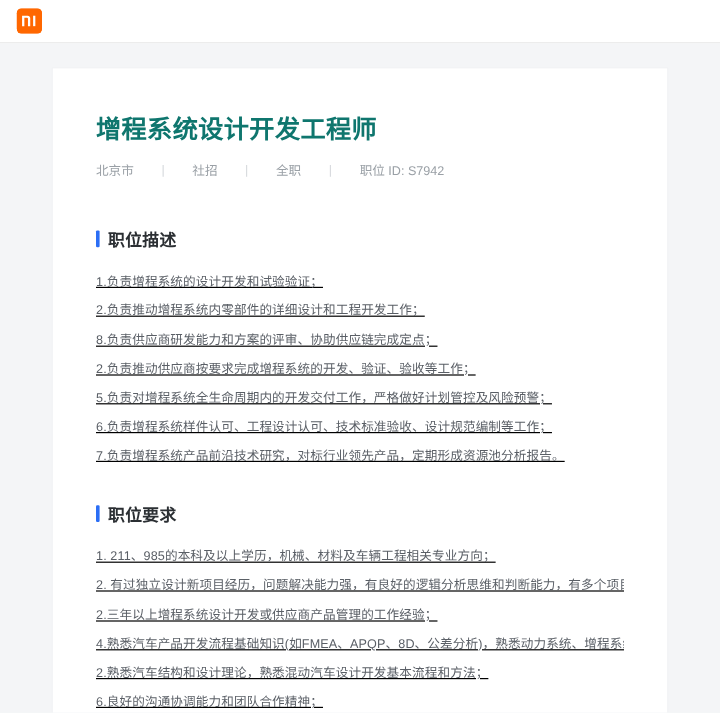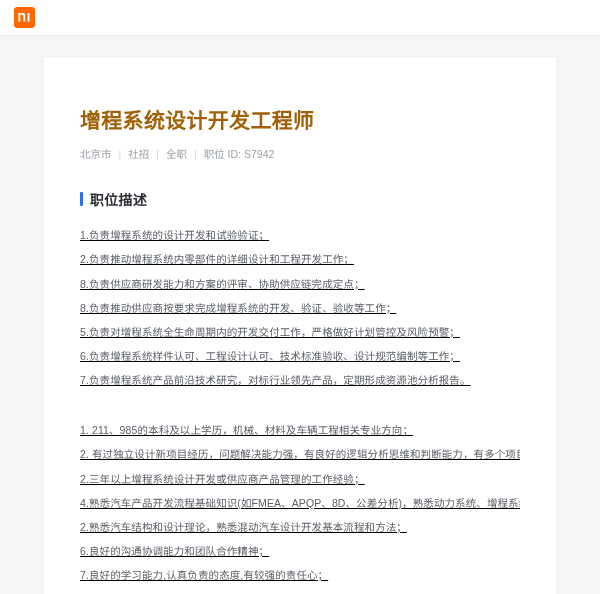--- a/index.html
+++ b/index.html
@@ -51,31 +51,32 @@
     background: #ffffff;
     margin: 21px 44px 0 44px;
     min-height: 540px;
     padding: 34px 36px 30px 36px;
     box-shadow: 0 0 0 1px rgba(0,0,0,0.01);
   }
   h1.job-title {
     font-size: 21px;
     line-height: 1.3;
     font-weight: bold;
-    color: #a16207;
-    margin: 16px 0 12px 0;
+    color: #0f766e;
+    margin: 4px 0 12px 0;
     letter-spacing: 0.3px;
   }
   .meta {
     font-size: 10.5px;
     color: #9aa0a6;
-    margin: 0 0 28px 0;
+    margin: 0 0 40px 0;
     display: flex;
     align-items: center;
     flex-wrap: wrap;
+    gap: 16px;
   }
   .meta .sep {
     display: inline-block;
     margin: 0 7px;
     color: #d5d8dc;
   }
   .section { margin-bottom: 26px; }
   .section-head {
     display: flex;
     align-items: center;
@@ -143,28 +144,32 @@
 
       <div class="section">
         <div class="section-head">
           <span class="section-bar"></span>
           <span class="section-title">职位描述</span>
         </div>
         <ul class="items">
           <li>1.负责增程系统的设计开发和试验验证；</li>
           <li>2.负责推动增程系统内零部件的详细设计和工程开发工作；</li>
           <li>8.负责供应商研发能力和方案的评审、协助供应链完成定点；</li>
-          <li>8.负责推动供应商按要求完成增程系统的开发、验证、验收等工作；</li>
+          <li>2.负责推动供应商按要求完成增程系统的开发、验证、验收等工作；</li>
           <li>5.负责对增程系统全生命周期内的开发交付工作，严格做好计划管控及风险预警；</li>
           <li>6.负责增程系统样件认可、工程设计认可、技术标准验收、设计规范编制等工作；</li>
           <li>7.负责增程系统产品前沿技术研究，对标行业领先产品，定期形成资源池分析报告。</li>
         </ul>
       </div>
 
       <div class="section">
+        <div class="section-head">
+          <span class="section-bar"></span>
+          <span class="section-title">职位要求</span>
+        </div>
         <ul class="items">
           <li>1. 211、985的本科及以上学历，机械、材料及车辆工程相关专业方向；</li>
           <li>2. 有过独立设计新项目经历，问题解决能力强，有良好的逻辑分析思维和判断能力，有多个项目量产并维护经历</li>
           <li>2.三年以上增程系统设计开发或供应商产品管理的工作经验；</li>
           <li>4.熟悉汽车产品开发流程基础知识(如FMEA、APQP、8D、公差分析)，熟悉动力系统、增程系统各个子系统功能等</li>
           <li>2.熟悉汽车结构和设计理论，熟悉混动汽车设计开发基本流程和方法；</li>
           <li>6.良好的沟通协调能力和团队合作精神；</li>
           <li>7.良好的学习能力,认真负责的态度,有较强的责任心；</li>
 
         </ul>

